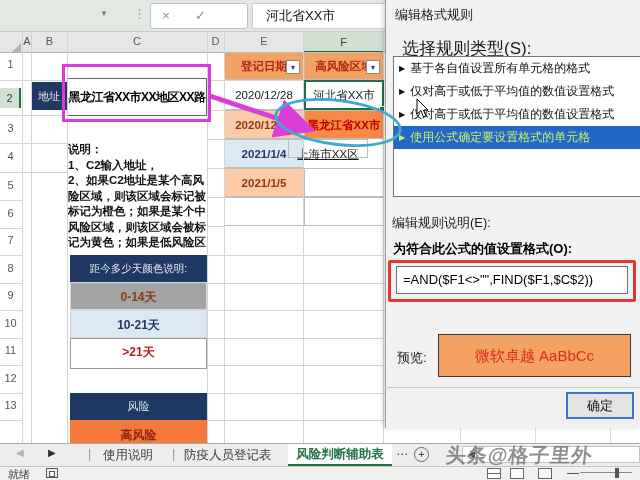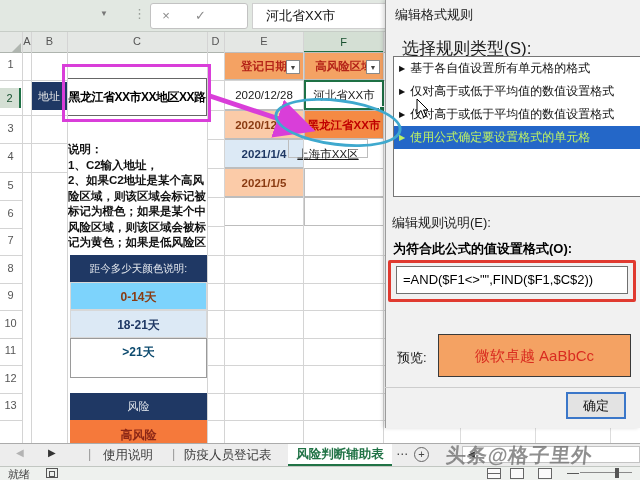--- a/index.html
+++ b/index.html
@@ -25,23 +25,23 @@
   #select-all { left:12px; top:43px; width:0; height:0; border-left:9px solid transparent; border-bottom:9px solid #b0b6b0; }
   .rownum { position:absolute; left:0; width:21px; text-align:center; font-size:11px; color:#555; }
   #rownum-2 { background:#d4dfd4; color:#17502f; border-right:2px solid #1e7145; }
 
   
   #addr-label { left:31px; top:82px; width:36px; height:28px; background:#1f3864; color:#e8e8e8; font-size:11px; text-align:center; line-height:28px; }
   #addr-value { left:67px; top:78px; width:140px; height:38px; background:#fff; border:1px solid #666; font-weight:bold; font-size:12px; color:#000; text-align:center; line-height:36px; letter-spacing:-0.5px; white-space:nowrap; overflow:visible; }
   #notes { left:68px; top:142px; width:142px; height:110px; overflow:hidden; font-size:11.5px; font-weight:bold; color:#111; line-height:15.5px; }
   .blockcell { position:absolute; left:70px; width:137px; text-align:center; }
   #days-header { top:255px; height:27px; background:#1f3864; color:#e4e8ee; font-size:10.5px; line-height:27px; }
-  #days-1 { top:282px; height:28px; background:#7dd3fc; color:#8a3b12; font-size:12px; font-weight:bold; line-height:28px; border:1px solid #d8d8d8; }
+  #days-1 { top:282px; height:28px; background:#a3a3a3; color:#8a3b12; font-size:12px; font-weight:bold; line-height:28px; border:1px solid #d8d8d8; }
   #days-2 { top:310px; height:28px; background:#dce9f5; color:#1f3864; font-size:12px; font-weight:bold; line-height:28px; border:1px solid #d8d8d8; }
-  #days-3 { top:338px; height:40px; background:#fff; color:#0c4a6e; font-size:12px; font-weight:bold; line-height:27px; border:1px solid #9a9a9a; }
+  #days-3 { top:338px; height:31px; background:#fff; color:#b91c1c; font-size:12px; font-weight:bold; line-height:27px; border:1px solid #9a9a9a; }
   #risk-header { top:393px; height:27px; background:#1f3864; color:#e4e8ee; font-size:11px; line-height:27px; }
   #risk-high { top:420px; height:23px; background:#f5793b; color:#8c2716; font-size:12px; font-weight:bold; line-height:30px; overflow:hidden; }
 
   
   .cell { position:absolute; width:80px; border:1px solid #bdbdbd; text-align:center; font-size:11.5px; color:#1a1a1a; }
   .hdr { background:#f4a263; color:#b42318; font-weight:bold; }
   #e1 { left:224px; top:52px; height:28px; line-height:27px; }
   #f1 { left:304px; top:52px; height:28px; line-height:27px; overflow:hidden; white-space:nowrap; }
   #e2 { left:224px; top:80px; height:30px; line-height:29px; }
   #e3 { left:224px; top:110px; height:29px; line-height:28px; background:#fbcba8; color:#8a3b12; font-weight:bold; }
@@ -70,21 +70,21 @@
   .rule-item { height:23px; line-height:23px; font-size:12px; color:#111; padding-left:5px; white-space:nowrap; overflow:hidden; }
   .rule-item .tri { font-size:8px; margin-right:5px; vertical-align:1px; }
   .rule-item.selected { background:#2467c8; color:#bef264; }
   #dlg-cursor { left:416px; top:99px; z-index:60; }
   #edit-rule-label { left:392px; top:214px; font-size:13px; color:#1a1a1a; z-index:21; }
   #formula-label { left:393px; top:240px; font-size:13px; font-weight:bold; color:#000; z-index:21;text-align:center; }
   #formula-box { left:396px; top:266px; width:232px; height:28px; background:#fff; border:1px solid #707070; font-size:13px; color:#000; line-height:26px; padding-left:6px; white-space:nowrap; z-index:21; }
   #preview-label { left:397px; top:349px; font-size:13px; color:#1a1a1a; z-index:21; }
   #preview-box { left:438px; top:334px; width:193px; height:43px; background:#f4a263; border:1px solid #3a3a3a; text-align:center; line-height:41px; font-size:15px; color:#d92c20; z-index:21; }
   #dlg-sep { left:385px; top:387px; width:255px; height:1px; background:#cdcdcd; z-index:21; }
-  #ok-button { left:566px; top:392px; width:60px; height:27px; background:#e3e3e3; border:2px solid #3b77c9; text-align:center; line-height:23px; font-size:13px; color:#111; z-index:21; }
+  #ok-button { left:566px; top:392px; width:68px; height:27px; background:#e3e3e3; border:2px solid #3b77c9; text-align:center; line-height:23px; font-size:13px; color:#111; z-index:21; }
   #below-dialog { left:385px; top:428px; width:255px; height:15px; background:#fff; z-index:19; }
   .ghost-gridline { position:absolute; top:428px; width:1px; height:15px; background:#dcdcdc; z-index:19; }
 
   
   #tab-bar { left:0; top:443px; width:640px; height:23px; background:#ededed; border-top:1px solid #ababab; z-index:30; }
   .tbi { position:absolute; top:447px; font-size:12.5px; color:#3a3a3a; z-index:31; }
   #tab-prev { left:16px; color:#b3b3b3; font-size:10px; }
   #tab-next { left:48px; color:#333; font-size:10px; }
   .tab-sep { color:#9a9a9a; }
   #tab-active { left:288px; top:444px; width:104px; height:22px; background:#fff; color:#217346; font-weight:bold; text-align:center; line-height:21px; border-bottom:2px solid #217346; white-space:nowrap; overflow:hidden; font-size:12.5px; z-index:31; position:absolute; }
@@ -192,21 +192,21 @@
 
   <div class="abs" id="addr-label">地址</div>
   <div class="abs" id="addr-value">黑龙江省XX市XX地区XX路</div>
   <div class="abs" id="notes">
     <span>说明：</span><br>
     <span>1、C2输入地址，</span><br>
     <span>2、如果C2地址是某个高风险区域，则该区域会标记被标记为橙色；如果是某个中风险区域，则该区域会被标记为黄色；如果是低风险区域，则该区域会被标记</span>
   </div>
   <div class="blockcell" id="days-header">距今多少天颜色说明:</div>
   <div class="blockcell" id="days-1">0-14天</div>
-  <div class="blockcell" id="days-2">18-21天</div>
+  <div class="blockcell" id="days-2">10-21天</div>
   <div class="blockcell" id="days-3">&gt;21天</div>
   <div class="blockcell" id="risk-header">风险</div>
   <div class="blockcell" id="risk-high">高风险</div>
 
   <div class="cell hdr" id="e1">登记日期</div>
   <div class="abs dd-btn" style="left:286px;top:60px;">▼</div>
   <div class="cell hdr" id="f1">高风险区域</div>
   <div class="abs dd-btn" style="left:366px;top:60px;">▼</div>
   <div class="cell" id="e2">2020/12/28</div>
   <div class="cell" id="e3">2020/12/29</div>

